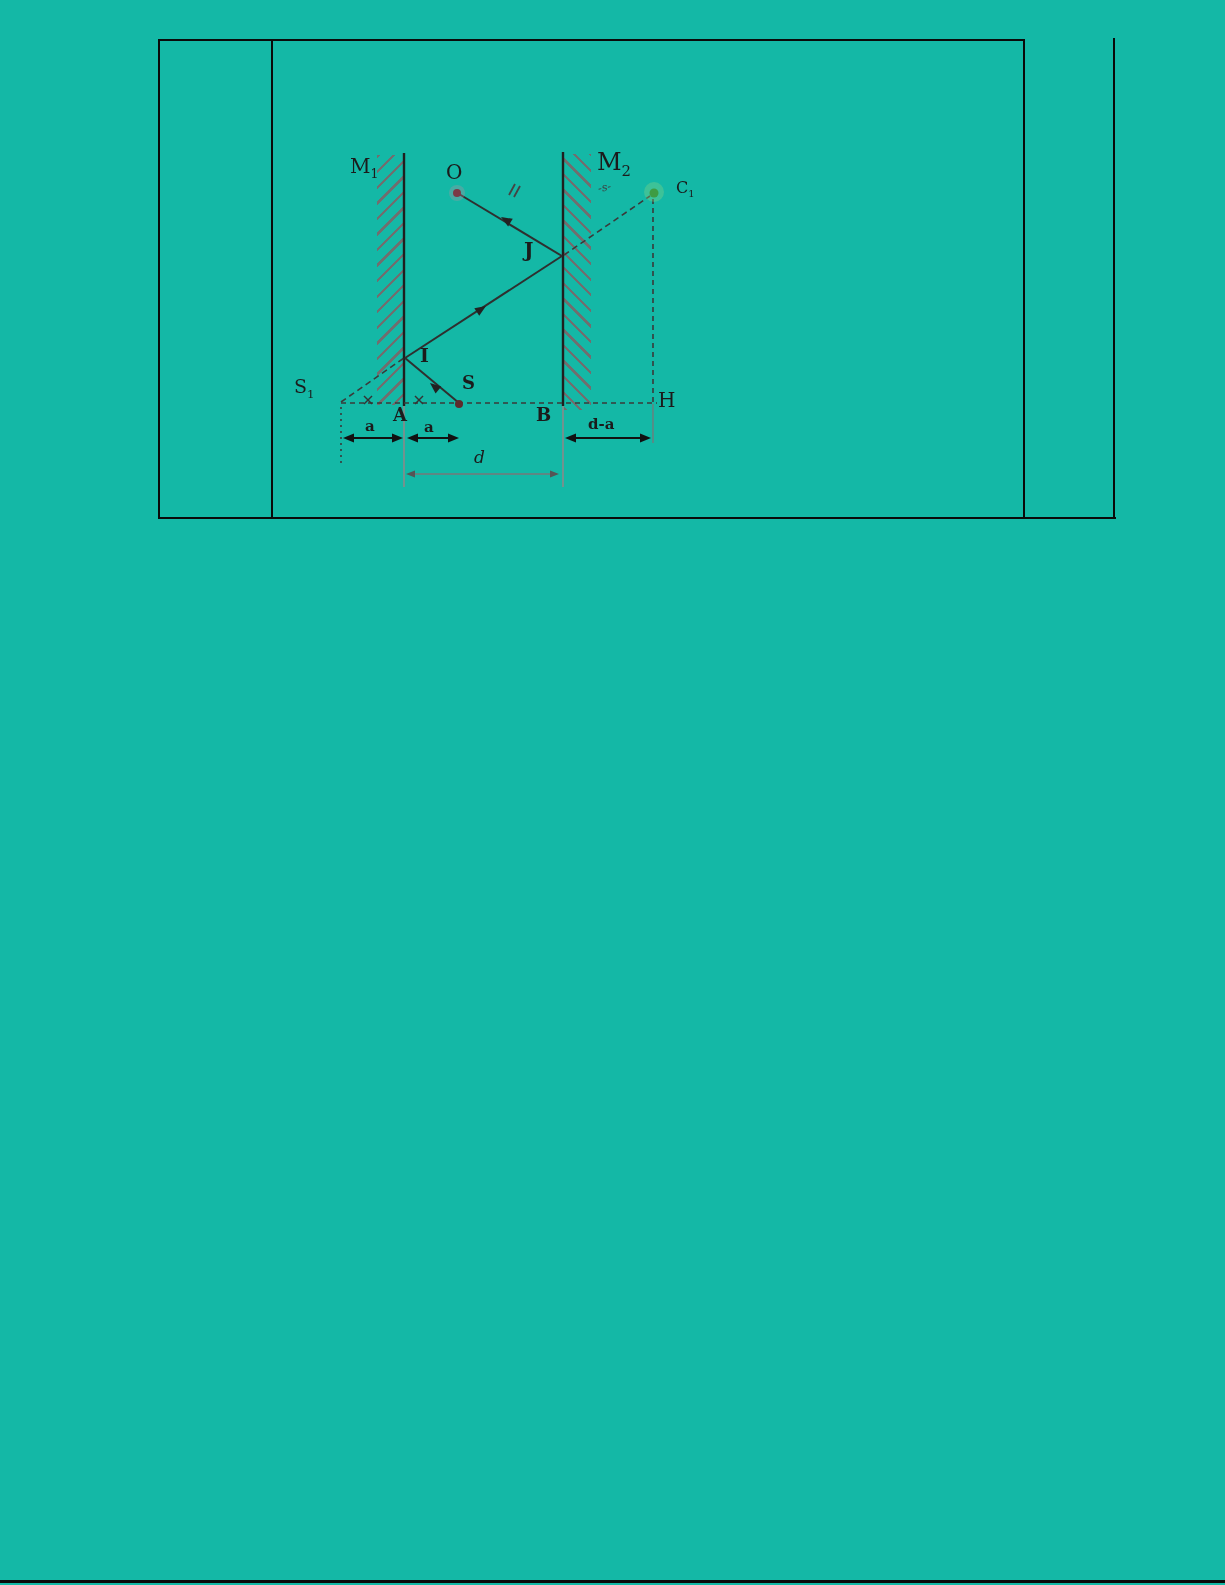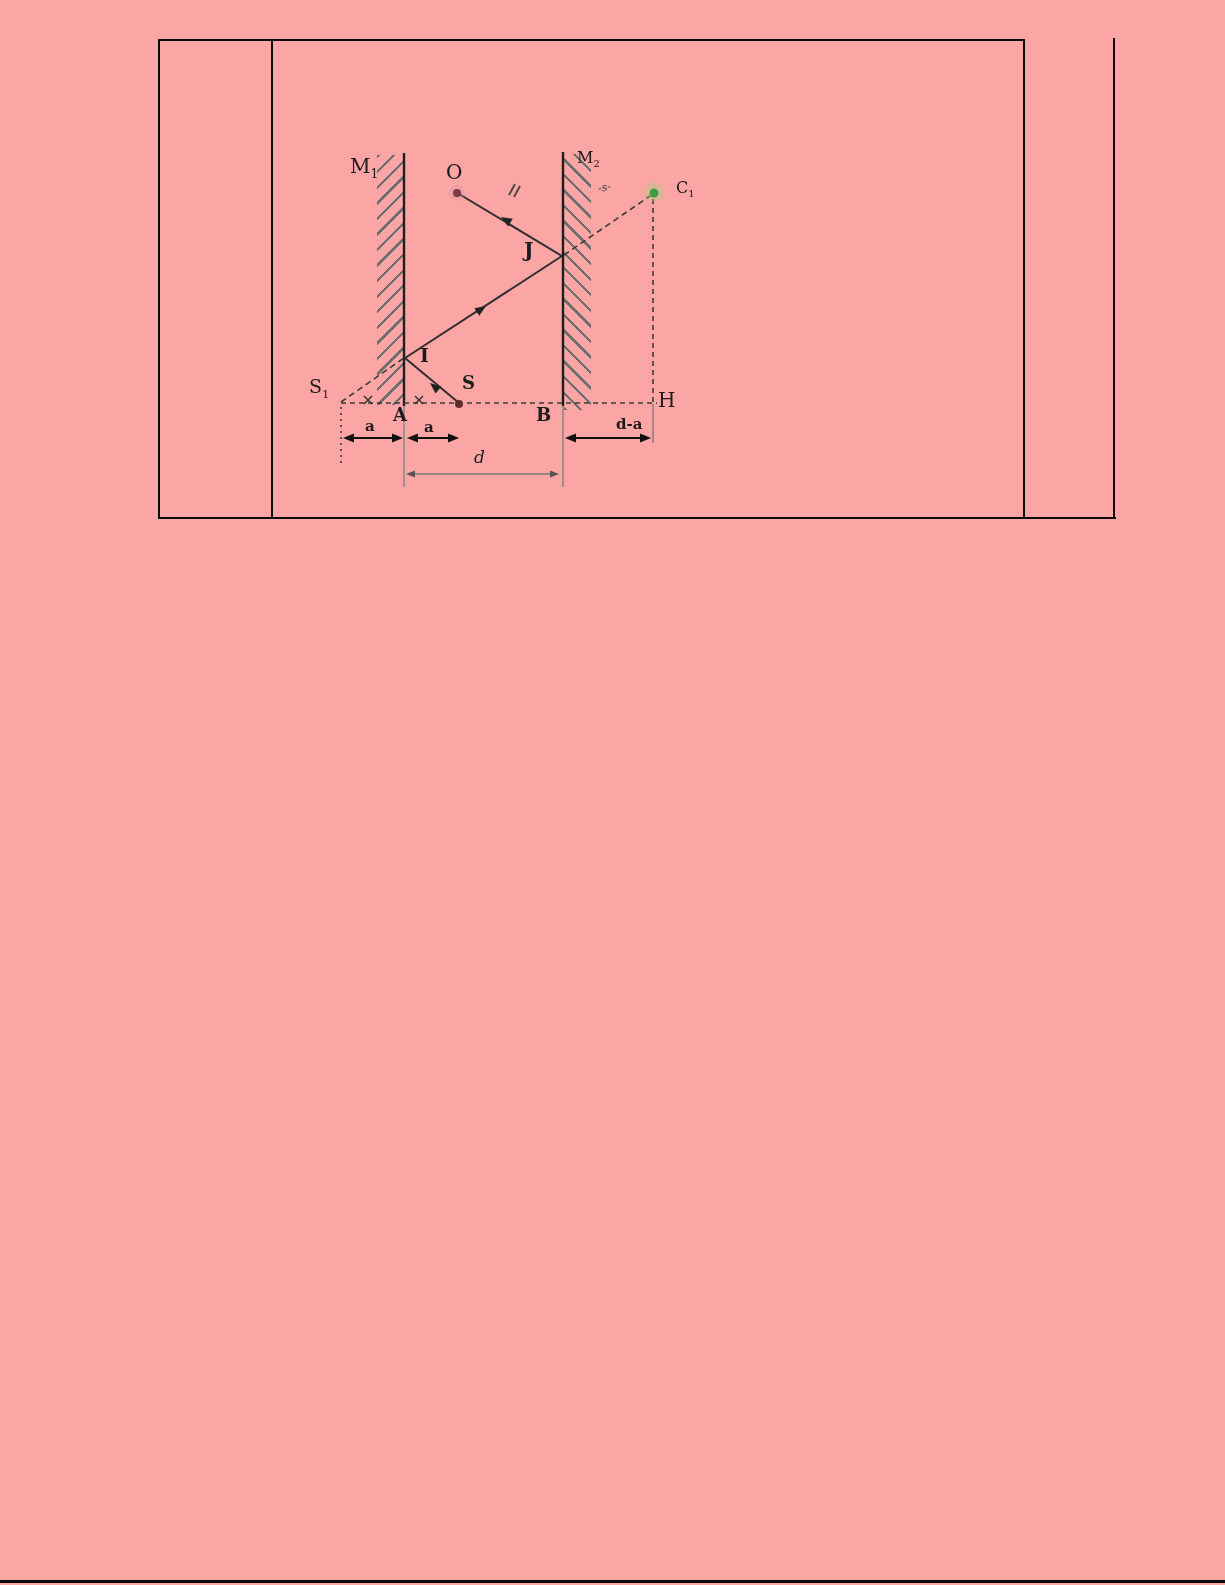--- a/index.html
+++ b/index.html
@@ -1,16 +1,16 @@
 <!DOCTYPE html>
 <html><head>
 <meta charset="utf-8">
 <style>
   html,body{margin:0;padding:0;background:#fff;}
-  .page{position:relative;width:1225px;height:1585px;background:#fca5a5;overflow:hidden;
+  .page{position:relative;width:1225px;height:1585px;background:#14b8a6;overflow:hidden;
         font-family:"DejaVu Serif","Liberation Serif",serif;}
   .tline{position:absolute;background:#0a0a0a;}
   .hatch{position:absolute;}
   .hatch-left{background:repeating-linear-gradient(135deg,#6f6f6f 0 2.4px,transparent 2.4px 11px);}
   .hatch-right{background:repeating-linear-gradient(45deg,#6f6f6f 0 2.4px,transparent 2.4px 11px);}
   .lbl{position:absolute;color:#1b1b1b;line-height:1;white-space:nowrap;}
   .lbl .sb{font-size:0.62em;}
   .b{font-weight:bold;}
   .it{font-style:italic;}
   svg{position:absolute;left:0;top:0;}
@@ -79,38 +79,38 @@
     <circle cx="457" cy="193" r="8" fill="rgba(210,140,160,0.28)"></circle>
     <circle cx="457" cy="193" r="4" fill="#7c3a46"></circle>
     <circle cx="459" cy="404" r="4" fill="#5e2b2b"></circle>
     <circle cx="654" cy="192" r="10" fill="rgba(150,215,125,0.32)"></circle>
     <circle cx="654" cy="193" r="4.5" fill="#3e9c43"></circle>
   </svg>
 
   <div class="lbl" style="left:350px;top:156px;font-size:20px;">
     <span>M</span><sub class="sb">1</sub>
   </div>
-  <div class="lbl" style="left:577px;top:150px;font-size:16px;">
+  <div class="lbl" style="left:597px;top:150px;font-size:24px;">
     <span>M</span><sub class="sb">2</sub>
   </div>
 
   <div class="lbl" style="left:446px;top:162px;font-size:20px;">O</div>
   <div class="lbl" style="left:676px;top:180px;font-size:16px;">
     <span>C</span><sub class="sb">1</sub>
   </div>
   <div class="lbl b" style="left:524px;top:240px;font-size:20px;">J</div>
   <div class="lbl b" style="left:420px;top:346px;font-size:19px;">I</div>
   <div class="lbl b" style="left:462px;top:374px;font-size:18px;">S</div>
-  <div class="lbl" style="left:309px;top:377px;font-size:19px;">
+  <div class="lbl" style="left:294px;top:377px;font-size:19px;">
     <span>S</span><sub class="sb">1</sub>
   </div>
   <div class="lbl b" style="left:393px;top:406px;font-size:18px;">A</div>
   <div class="lbl b" style="left:536px;top:406px;font-size:18px;">B</div>
   <div class="lbl" style="left:658px;top:390px;font-size:20px;">H</div>
 
   <div class="lbl b" style="left:365px;top:419px;font-size:15px;">a</div>
   <div class="lbl b" style="left:424px;top:420px;font-size:15px;">a</div>
-  <div class="lbl b" style="left:616px;top:417px;font-size:15px;">d-a</div>
+  <div class="lbl b" style="left:588px;top:417px;font-size:15px;">d-a</div>
   <div class="lbl it" style="left:474px;top:449px;font-size:17px;">d</div>
 
   <div class="lbl it" style="left:598px;top:182px;font-size:11px;color:#3d3d3d;transform:rotate(-12deg);">-s-</div>
 
 </div>
 
 </body></html>

